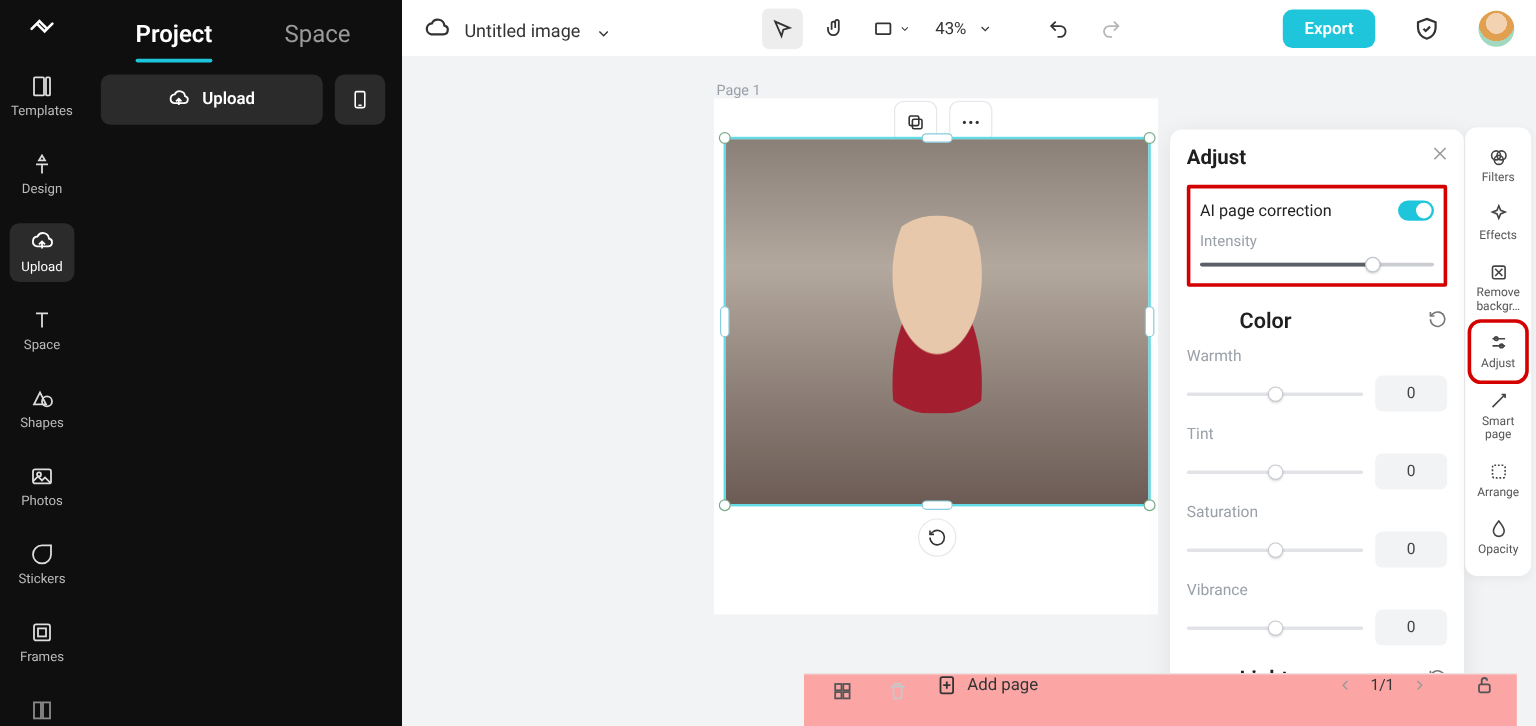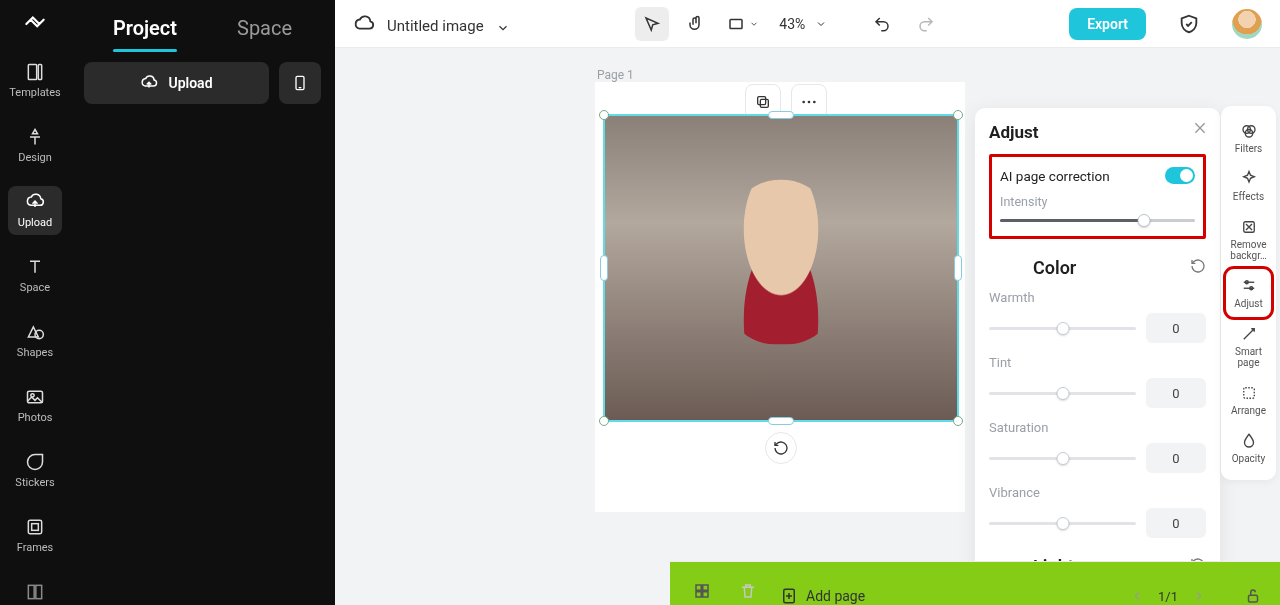--- a/index.html
+++ b/index.html
@@ -79,21 +79,21 @@
   .slider .knob { position:absolute; left:50%; top:-5px; transform:translateX(-50%); width:13px; height:13px; background:#fff; border:1px solid #c7cbd1; border-radius:50%; box-shadow:0 1px 2px rgba(0,0,0,.15);}
   .valbox { width:60px; height:30px; background:#f2f3f5; border-radius:6px; display:flex; align-items:center; justify-content:center; font-size:13px; color:#444;}
 
   
   .right-rail { width:55px; position:absolute; right:4px; top:58px; background:#fff; border-radius:10px; padding:8px 0; display:flex; flex-direction:column; align-items:center; box-shadow:0 2px 8px rgba(0,0,0,.05);}
   .rr-item { width:45px; padding:8px 0; display:flex; flex-direction:column; align-items:center; gap:3px; color:#555; font-size:10px; cursor:pointer; border-radius:8px; text-align:center; line-height:11px;}
   .rr-item.active { background:#fff; outline:3px solid #d40000; }
   .rr-item svg { stroke:#444; }
 
   
-  .bottom { position:absolute; bottom:0; left:335px; right:0; height:44px; background:#84cc16; border-top:1px solid #ececec; display:flex; align-items:flex-end; padding:0 18px; gap:18px;}
+  .bottom { position:absolute; bottom:0; left:335px; right:16px; height:44px; background:#fca5a5; border-top:1px solid #ececec; display:flex; align-items:flex-start; padding:0 18px; gap:18px;}
   .bb-icon { width:28px; height:28px; display:flex; align-items:center; justify-content:center; cursor:pointer; color:#555;}
   .bb-icon.disabled { color:#c7c7c7; cursor:default;}
   .add-page { display:flex; align-items:center; gap:8px; font-size:14px; color:#333; cursor:pointer;}
   .bb-right { margin-left:auto; display:flex; align-items:center; gap:14px; font-size:13px; color:#333;}
 </style>
 </head>
 <body>
 
 <div class="rail">
   <div class="logo">

